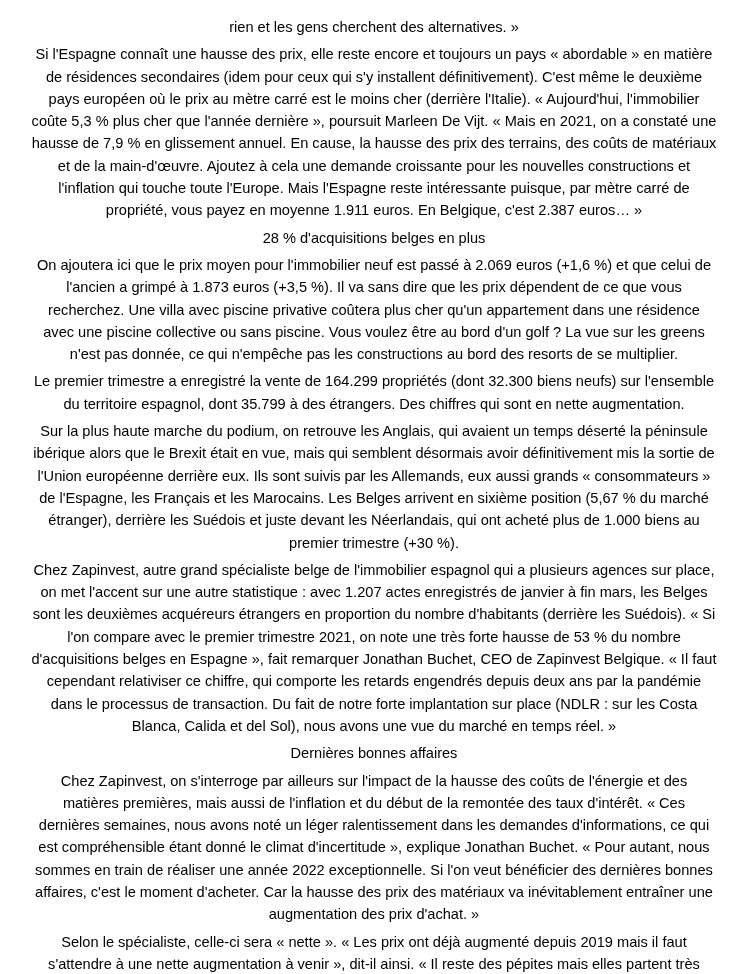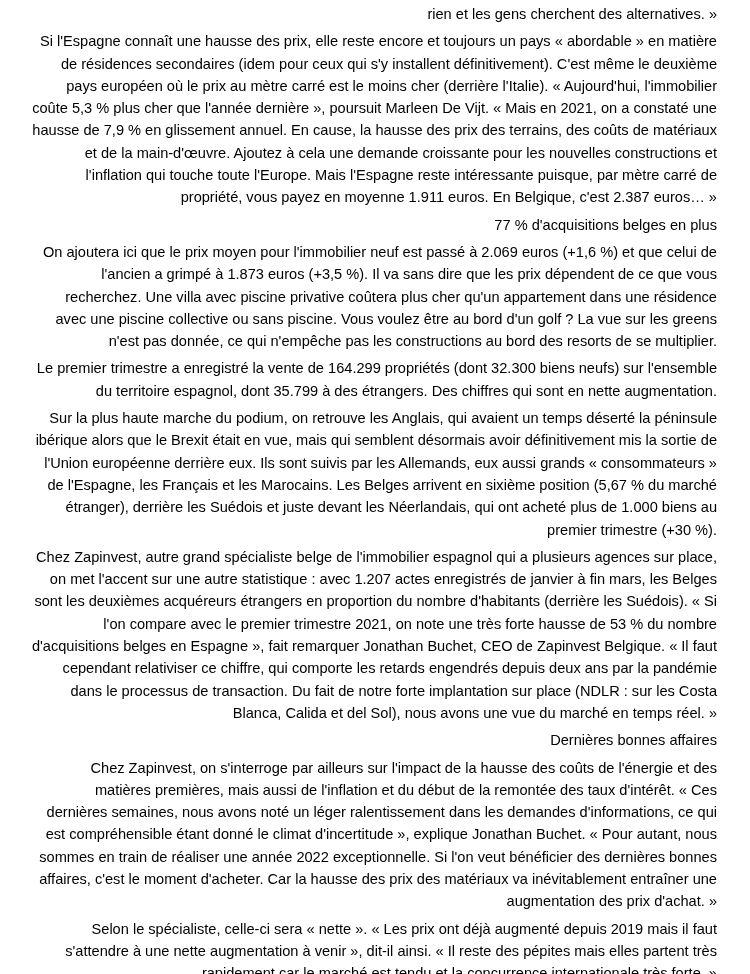--- a/index.html
+++ b/index.html
@@ -9,45 +9,45 @@
   body {
     width: 750px;
     height: 974px;
     background: #ffffff;
     overflow: hidden;
   }
   .article {
     box-sizing: border-box;
     width: 750px;
     height: 974px;
-    padding: 3px 33px 0 31px;
+    padding: 16px 33px 0 31px;
     font-family: "Liberation Sans", "DejaVu Sans", sans-serif;
     font-size: 14.6px;
     line-height: 22.3px;
     color: #000000;
-    text-align: right;
+    text-align: center;
     overflow: hidden;
   }
   .article p,
   .article h2 {
     margin: 0 0 5px 0;
     padding: 0;
     font-size: inherit;
     font-weight: 400;
     line-height: inherit;
     color: inherit;
   }
 </style>
 </head>
 <body>
 
 <div class="article">
   <p>rien et les gens cherchent des alternatives. »</p>
   <p>Si l'Espagne connaît une hausse des prix, elle reste encore et toujours un pays « abordable » en matière de résidences secondaires (idem pour ceux qui s'y installent définitivement). C'est même le deuxième pays européen où le prix au mètre carré est le moins cher (derrière l'Italie). « Aujourd'hui, l'immobilier coûte 5,3 % plus cher que l'année dernière », poursuit Marleen De Vijt. « Mais en 2021, on a constaté une hausse de 7,9 % en glissement annuel. En cause, la hausse des prix des terrains, des coûts de matériaux et de la main-d'œuvre. Ajoutez à cela une demande croissante pour les nouvelles constructions et l'inflation qui touche toute l'Europe. Mais l'Espagne reste intéressante puisque, par mètre carré de propriété, vous payez en moyenne 1.911 euros. En Belgique, c'est 2.387 euros… »</p>
-  <h2>77 % d'acquisitions belges en plus</h2>
+  <h2>28 % d'acquisitions belges en plus</h2>
   <p>On ajoutera ici que le prix moyen pour l'immobilier neuf est passé à 2.069 euros (+1,6 %) et que celui de l'ancien a grimpé à 1.873 euros (+3,5 %). Il va sans dire que les prix dépendent de ce que vous recherchez. Une villa avec piscine privative coûtera plus cher qu'un appartement dans une résidence avec une piscine collective ou sans piscine. Vous voulez être au bord d'un golf ? La vue sur les greens n'est pas donnée, ce qui n'empêche pas les constructions au bord des resorts de se multiplier.</p>
   <p>Le premier trimestre a enregistré la vente de 164.299 propriétés (dont 32.300 biens neufs) sur l'ensemble du territoire espagnol, dont 35.799 à des étrangers. Des chiffres qui sont en nette augmentation.</p>
   <p>Sur la plus haute marche du podium, on retrouve les Anglais, qui avaient un temps déserté la péninsule ibérique alors que le Brexit était en vue, mais qui semblent désormais avoir définitivement mis la sortie de l'Union européenne derrière eux. Ils sont suivis par les Allemands, eux aussi grands « consommateurs » de l'Espagne, les Français et les Marocains. Les Belges arrivent en sixième position (5,67 % du marché étranger), derrière les Suédois et juste devant les Néerlandais, qui ont acheté plus de 1.000 biens au premier trimestre (+30 %).</p>
   <p>Chez Zapinvest, autre grand spécialiste belge de l'immobilier espagnol qui a plusieurs agences sur place, on met l'accent sur une autre statistique : avec 1.207 actes enregistrés de janvier à fin mars, les Belges sont les deuxièmes acquéreurs étrangers en proportion du nombre d'habitants (derrière les Suédois). « Si l'on compare avec le premier trimestre 2021, on note une très forte hausse de 53 % du nombre d'acquisitions belges en Espagne », fait remarquer Jonathan Buchet, CEO de Zapinvest Belgique. « Il faut cependant relativiser ce chiffre, qui comporte les retards engendrés depuis deux ans par la pandémie dans le processus de transaction. Du fait de notre forte implantation sur place (NDLR : sur les Costa Blanca, Calida et del Sol), nous avons une vue du marché en temps réel. »</p>
   <h2>Dernières bonnes affaires</h2>
   <p>Chez Zapinvest, on s'interroge par ailleurs sur l'impact de la hausse des coûts de l'énergie et des matières premières, mais aussi de l'inflation et du début de la remontée des taux d'intérêt. « Ces dernières semaines, nous avons noté un léger ralentissement dans les demandes d'informations, ce qui est compréhensible étant donné le climat d'incertitude », explique Jonathan Buchet. « Pour autant, nous sommes en train de réaliser une année 2022 exceptionnelle. Si l'on veut bénéficier des dernières bonnes affaires, c'est le moment d'acheter. Car la hausse des prix des matériaux va inévitablement entraîner une augmentation des prix d'achat. »</p>
   <p>Selon le spécialiste, celle-ci sera « nette ». « Les prix ont déjà augmenté depuis 2019 mais il faut s'attendre à une nette augmentation à venir », dit-il ainsi. « Il reste des pépites mais elles partent très rapidement car le marché est tendu et la concurrence internationale très forte. »</p>
 
 </div>
 

